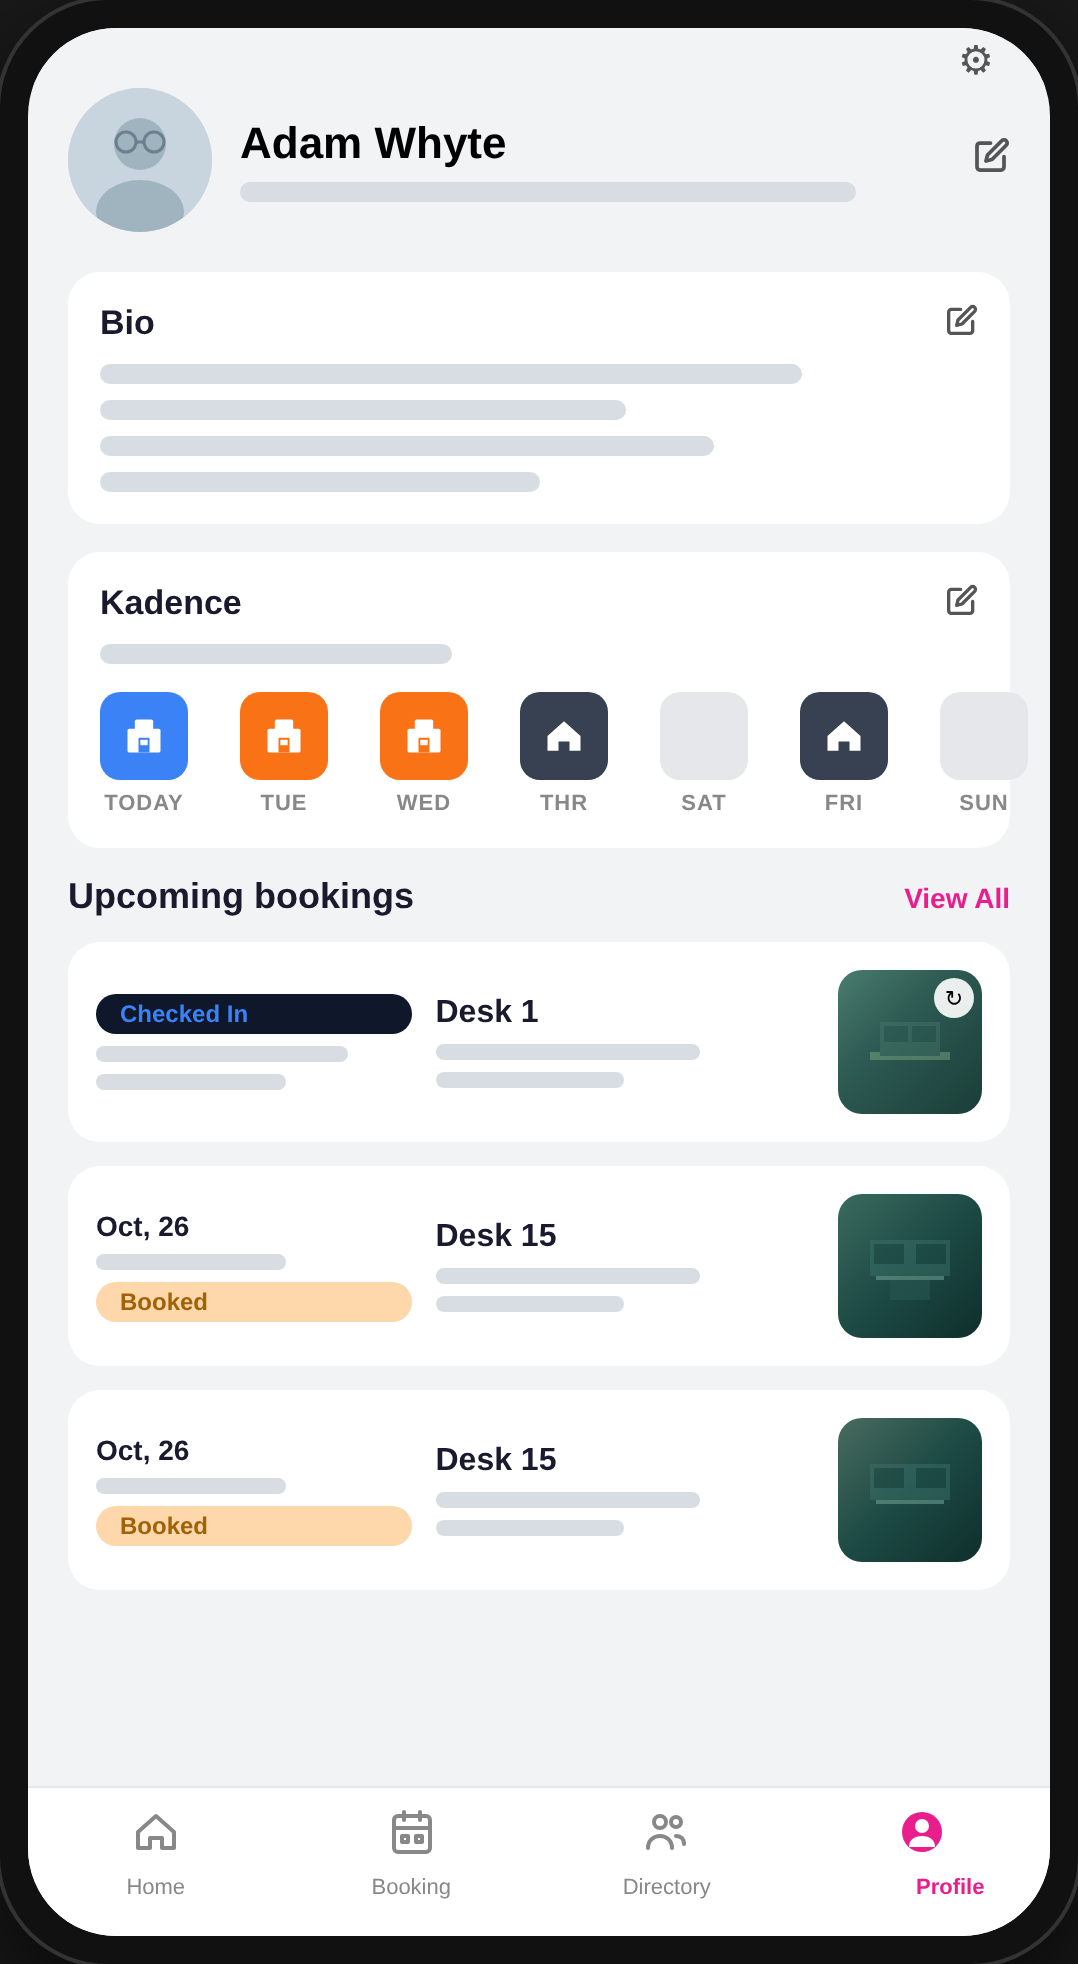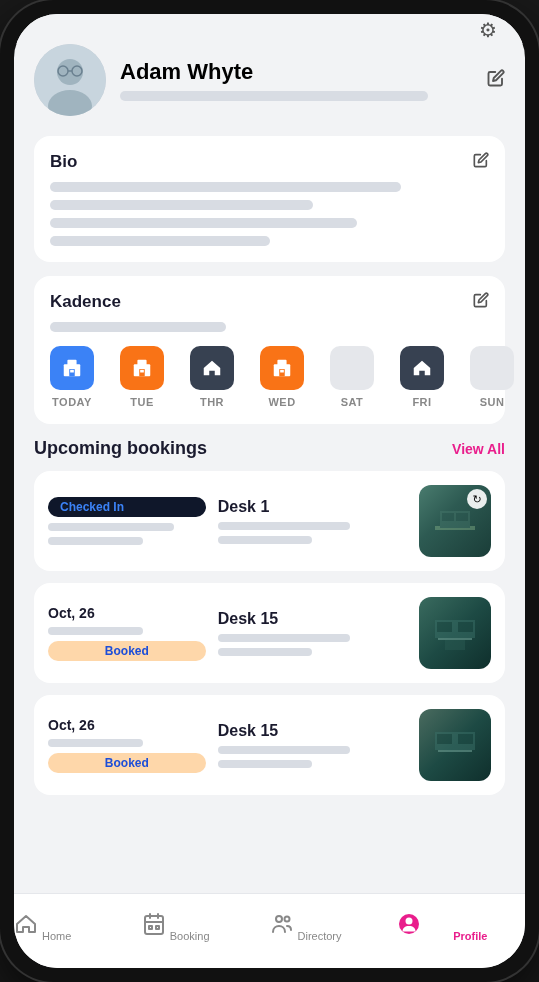--- a/index.html
+++ b/index.html
@@ -194,21 +194,21 @@
       color: #1a1a2e;
     }
     .badge {
       display: inline-block;
       padding: 3px 12px;
       border-radius: 20px;
       font-size: 12px;
       font-weight: 600;
     }
     .badge.checked-in { background: #0f172a; color: #3b82f6; }
-    .badge.booked { background: #fed7aa; color: #1d4ed8; text-align: center; }
+    .badge.booked { background: #fed7aa; color: #a16207; }
     .booking-middle {
       flex: 1.2;
       display: flex;
       flex-direction: column;
       gap: 6px;
     }
     .booking-desk {
       font-size: 16px;
       font-weight: 700;
       color: #1a1a2e;
@@ -250,22 +250,22 @@
       background: #fff;
       display: flex;
       align-items: center;
       justify-content: space-around;
       border-top: 1px solid #e5e7eb;
       flex-shrink: 0;
       padding-bottom: 8px;
     }
     .nav-item {
       display: flex;
-      flex-direction: row;
-      align-items: flex-end;
+      flex-direction: column;
+      align-items: center;
       gap: 4px;
       flex: 1;
     }
     .nav-icon { font-size: 22px; }
     .nav-label {
       font-size: 11px;
       font-weight: 500;
       color: #888;
     }
     .nav-label.active { color: #e91e8c; font-weight: 700; padding-left: 28px; }
@@ -355,42 +355,42 @@
                 <rect x="7" y="3" width="10" height="7" rx="1"></rect>
                 <rect x="9" y="13" width="6" height="8" fill="#f97316" rx="0.5"></rect>
                 <rect x="10" y="14" width="2" height="3" fill="white" rx="0.3"></rect>
                 <rect x="12" y="14" width="2" height="3" fill="white" rx="0.3"></rect>
               </svg>
             </div>
             <div class="day-label">TUE</div>
           </div>
 
           <div class="day-item">
-            <div class="day-icon dark">
-              <svg width="22" height="22" viewBox="0 0 24 24" fill="white">
-                <path d="M3 12L12 4L21 12V20H15V15H9V20H3V12Z"></path>
-              </svg>
-            </div>
-            <div class="day-label">THR</div>
-          </div>
-
-          <div class="day-item">
             <div class="day-icon orange">
               <svg width="22" height="22" viewBox="0 0 24 24" fill="white">
                 <rect x="3" y="8" width="18" height="13" rx="1"></rect>
                 <rect x="7" y="3" width="10" height="7" rx="1"></rect>
                 <rect x="9" y="13" width="6" height="8" fill="#f97316" rx="0.5"></rect>
                 <rect x="10" y="14" width="2" height="3" fill="white" rx="0.3"></rect>
                 <rect x="12" y="14" width="2" height="3" fill="white" rx="0.3"></rect>
               </svg>
             </div>
             <div class="day-label">WED</div>
           </div>
 
           <div class="day-item">
+            <div class="day-icon dark">
+              <svg width="22" height="22" viewBox="0 0 24 24" fill="white">
+                <path d="M3 12L12 4L21 12V20H15V15H9V20H3V12Z"></path>
+              </svg>
+            </div>
+            <div class="day-label">THR</div>
+          </div>
+
+          <div class="day-item">
             <div class="day-icon grey"></div>
             <div class="day-label">SAT</div>
           </div>
 
           <div class="day-item">
             <div class="day-icon dark">
               <svg width="22" height="22" viewBox="0 0 24 24" fill="white">
                 <path d="M3 12L12 4L21 12V20H15V15H9V20H3V12Z"></path>
               </svg>
             </div>

